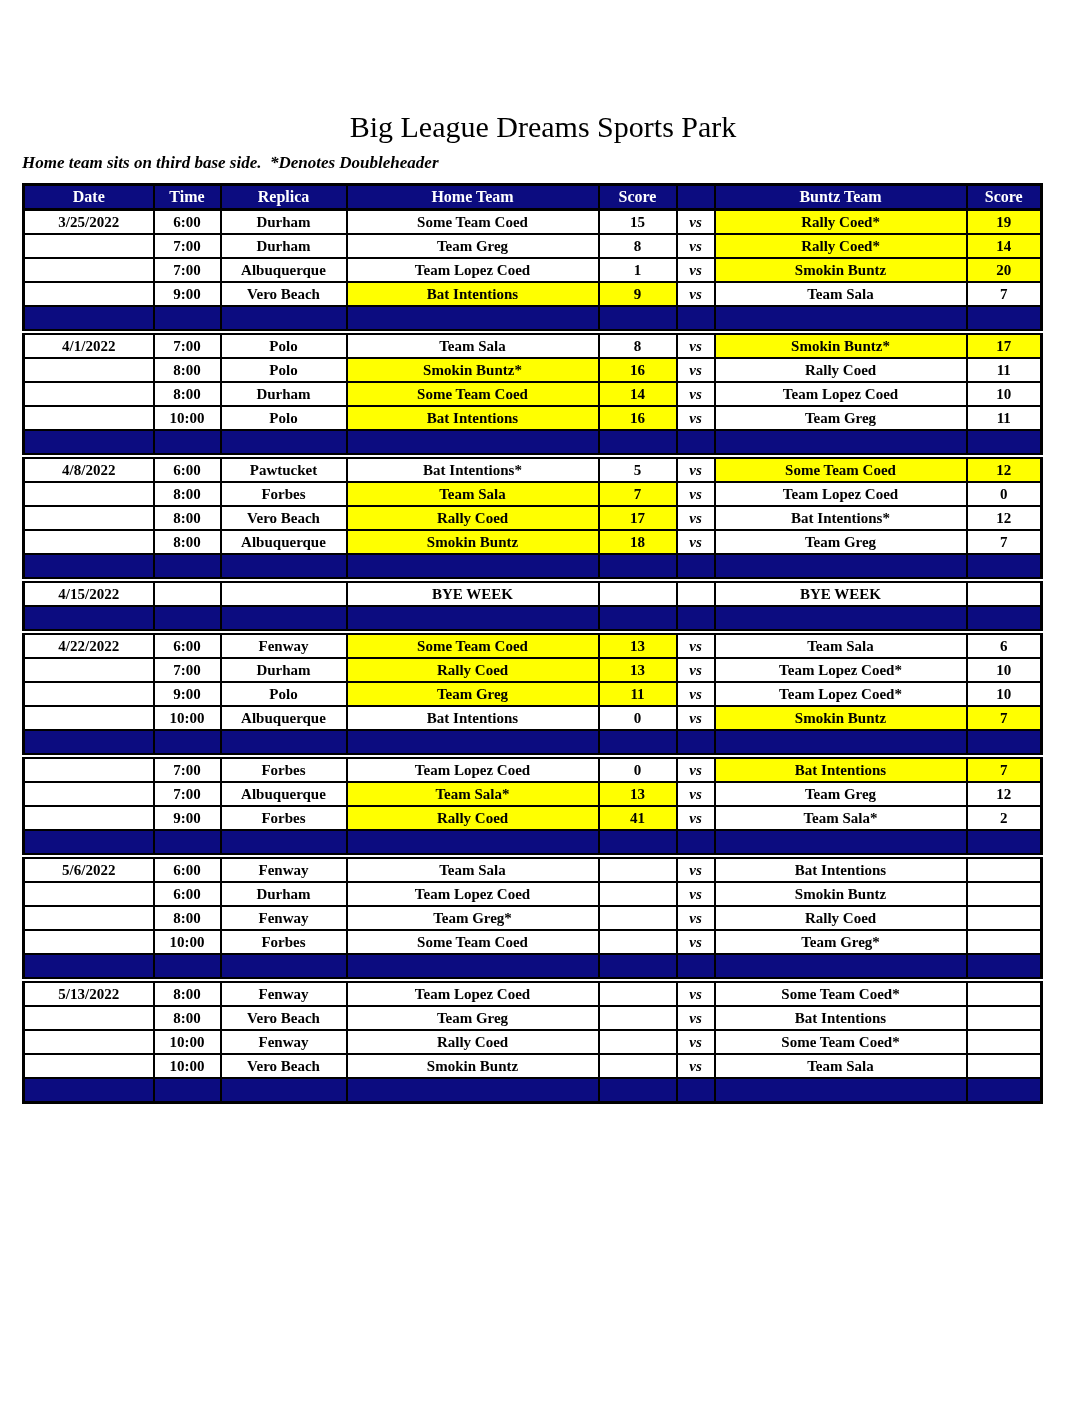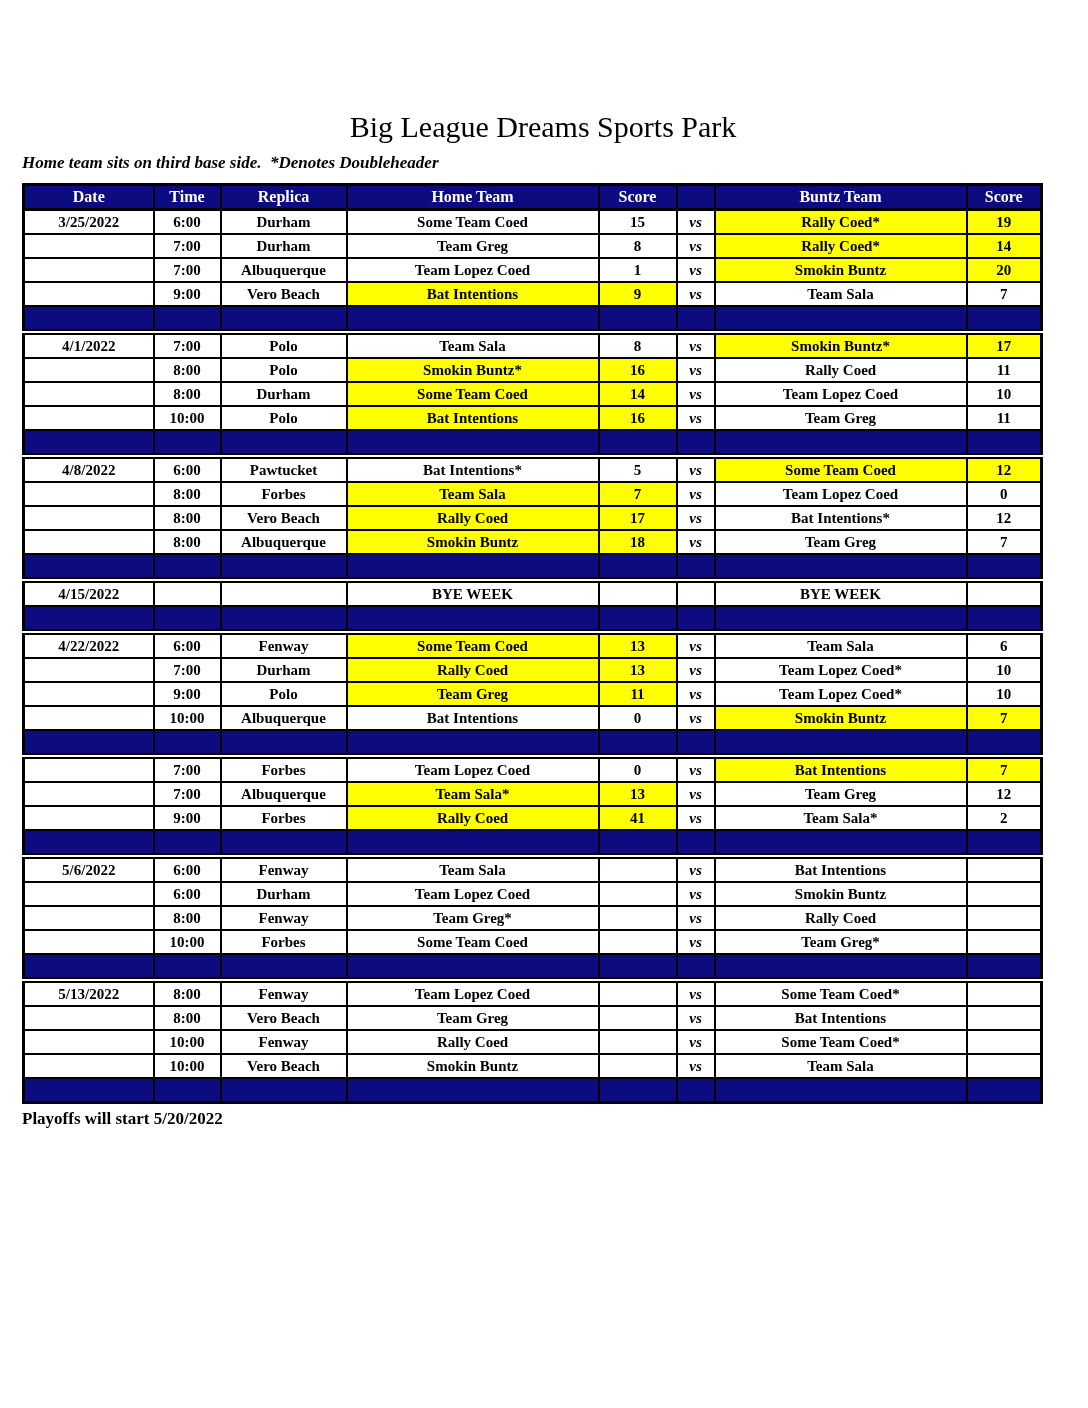--- a/index.html
+++ b/index.html
@@ -450,14 +450,13 @@
           <td></td>
           <td></td>
           <td></td>
           <td></td>
           <td></td>
           <td></td>
         </tr>
       </tbody>
   </table>
 
-  <div class="footer">Playoffs will start 5/20/2022</div>
 </div>
 
 </body></html>

